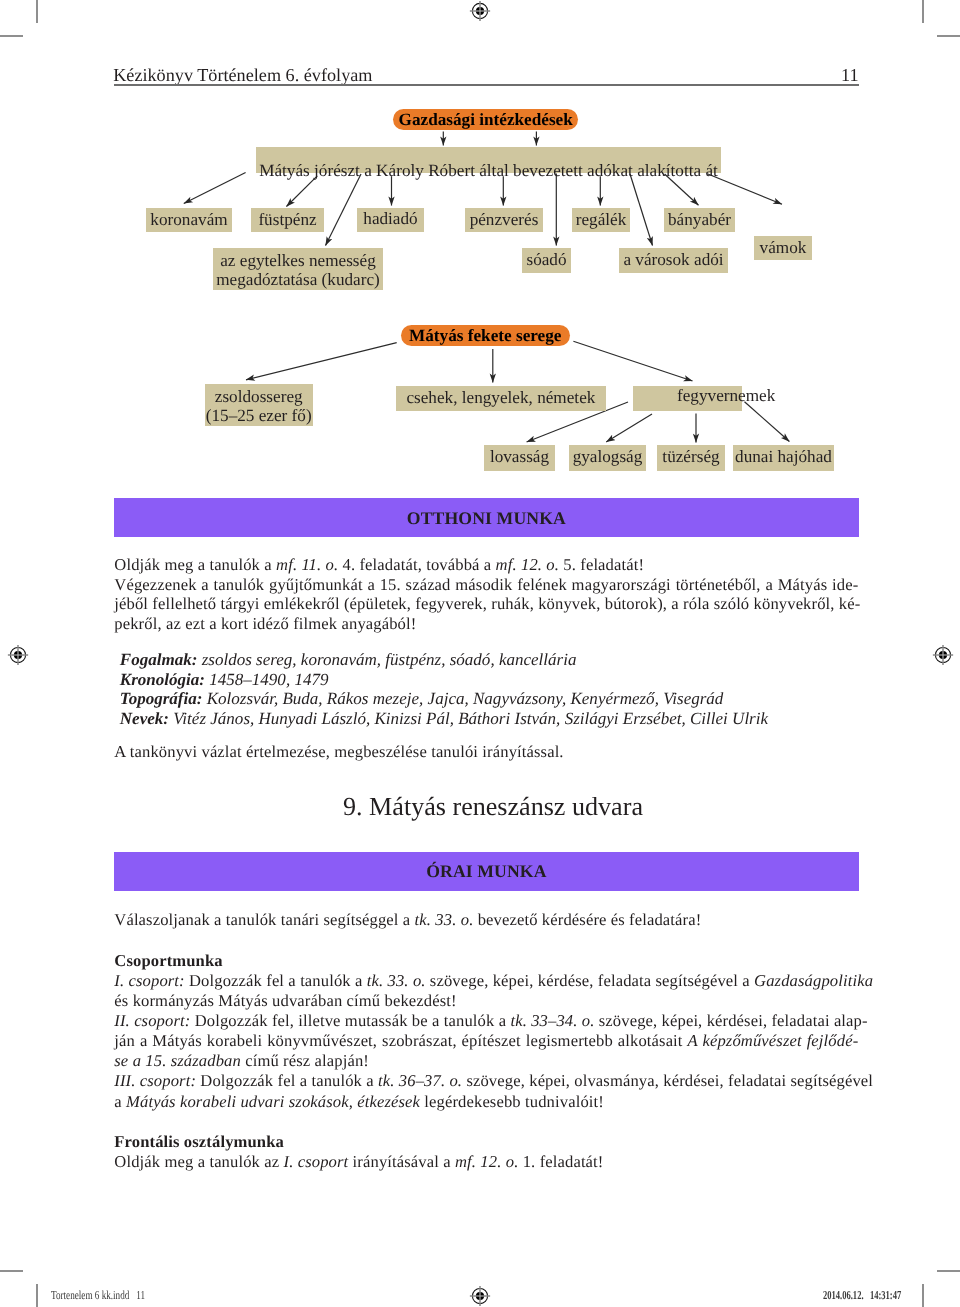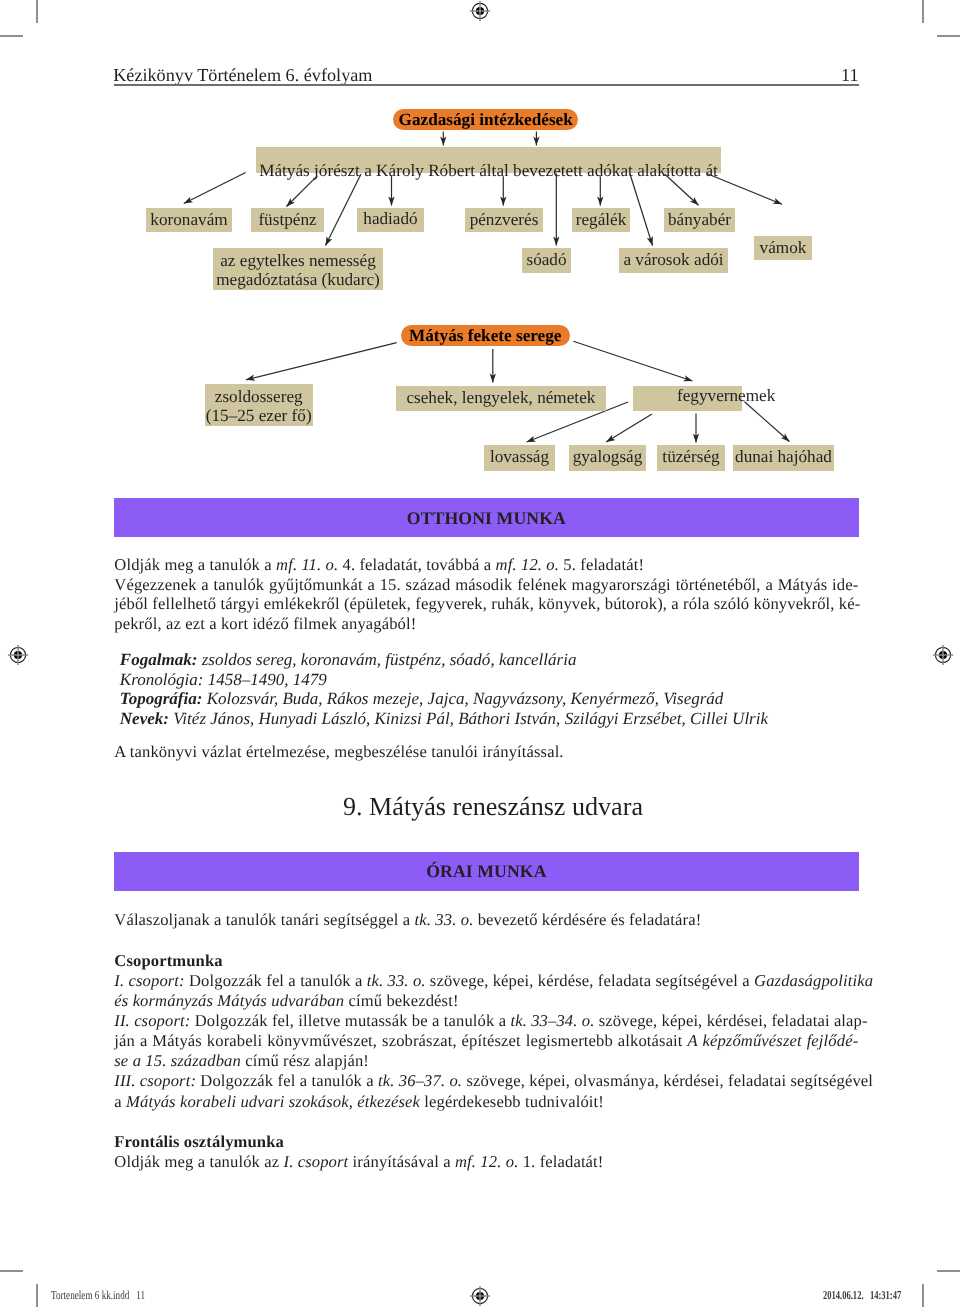--- a/index.html
+++ b/index.html
@@ -161,36 +161,36 @@
   <div class="bx" style="left:733px;top:445px;width:101px;height:25.5px;padding-top:2.3px;">dunai hajóhad</div>
 
   <div class="banner" style="top:497.9px;height:39.1px;padding-top:9.9px;">OTTHONI MUNKA</div>
 
   <div class="txt ln" style="top:555px;"><span>Oldják meg a tanulók a </span><span style="font-style: italic;">mf. 11. o.</span><span> 4. feladatát, továbbá a </span><span style="font-style: italic;">mf. 12. o.</span><span> 5. feladatát!</span></div>
   <div class="txt ln jst" style="top: 574.7px; word-spacing: 0.518px;"><span>Végezzenek a tanulók gyűjtőmunkát a 15. század második felének magyarországi történetéből, a Mátyás ide-</span></div>
   <div class="txt ln jst" style="top:594.4px;"><span>jéből fellelhető tárgyi emlékekről (épületek, fegyverek, ruhák, könyvek, bútorok), a róla szóló könyvekről, ké-</span></div>
   <div class="txt ln" style="top:614.1px;"><span>pekről, az ezt a kort idéző filmek anyagából!</span></div>
 
   <div class="blk ln" style="top:649.9px;"><span style="font-style: italic; font-weight: bold;">Fogalmak:</span><span style="font-style: italic;"> zsoldos sereg, koronavám, füstpénz, sóadó, kancellária</span></div>
-  <div class="blk ln" style="top:669.6px;"><span style="font-style: italic; font-weight: normal;">Kronológia:</span><span style="font-style: italic;"> 1458–1490, 1479</span></div>
+  <div class="blk ln" style="top:669.6px;"><span style="font-style: italic; font-weight: bold;">Kronológia:</span><span style="font-style: italic;"> 1458–1490, 1479</span></div>
   <div class="blk ln" style="top:689.3px;"><span style="font-style: italic; font-weight: bold;">Topográfia:</span><span style="font-style: italic;"> Kolozsvár, Buda, Rákos mezeje, Jajca, Nagyvázsony, Kenyérmező, Visegrád</span></div>
   <div class="blk ln" style="top:709.0px;"><span style="font-style: italic; font-weight: bold;">Nevek:</span><span style="font-style: italic;"> Vitéz János, Hunyadi László, Kinizsi Pál, Báthori István, Szilágyi Erzsébet, Cillei Ulrik</span></div>
 
   <div class="txt ln" style="top:742.3px;">A tankönyvi vázlat értelmezése, megbeszélése tanulói irányítással.</div>
 
   <div id="chapter">9. Mátyás reneszánsz udvara</div>
 
   <div class="banner" style="top:852.4px;height:39.1px;padding-top:9px;">ÓRAI MUNKA</div>
 
   <div class="txt ln" style="top:909.7px;"><span>Válaszoljanak a tanulók tanári segítséggel a </span><span style="font-style: italic;">tk. 33. o.</span><span> bevezető kérdésére és feladatára!</span></div>
 
   <div class="hdg ln" style="top:950.5px;">Csoportmunka</div>
 
   <div class="txt ln jst" style="top:970.5px;"><span style="font-style: italic;">I. csoport:</span><span> Dolgozzák fel a tanulók a </span><span style="font-style: italic;">tk. 33. o.</span><span> szövege, képei, kérdése, feladata segítségével a </span><span style="font-style: italic;">Gazdaságpolitika</span></div>
-  <div class="txt ln" style="top:990.7px;"><span style="font-style: italic;">és kormányzás Mátyás udvarában</span><span> című bekezdést!</span></div>
+  <div class="txt ln" style="top:990.7px;"><span style="">és kormányzás Mátyás udvarában</span><span> című bekezdést!</span></div>
   <div class="txt ln jst" style="top:1010.8px;"><span style="font-style: italic;">II. csoport:</span><span> Dolgozzák fel, illetve mutassák be a tanulók a </span><span style="font-style: italic;">tk. 33–34. o.</span><span> szövege, képei, kérdései, feladatai alap-</span></div>
   <div class="txt ln jst" style="top: 1031px; word-spacing: 0.688px;"><span>ján a Mátyás korabeli könyvművészet, szobrászat, építészet legismertebb alkotásait </span><span style="font-style: italic;">A képzőművészet fejlődé-</span></div>
   <div class="txt ln" style="top:1051.1px;"><span style="font-style: italic;">se a 15. században</span><span> című rész alapján!</span></div>
   <div class="txt ln jst" style="top:1071.3px;"><span style="font-style: italic;">III. csoport:</span><span> Dolgozzák fel a tanulók a </span><span style="font-style: italic;">tk. 36–37. o.</span><span> szövege, képei, olvasmánya, kérdései, feladatai segítségével</span></div>
   <div class="txt ln" style="top:1091.5px;"><span>a </span><span style="font-style: italic;">Mátyás korabeli udvari szokások, étkezések</span><span> legérdekesebb tudnivalóit!</span></div>
 
   <div class="hdg ln" style="top:1132.1px;">Frontális osztálymunka</div>
   <div class="txt ln" style="top:1152.3px;"><span>Oldják meg a tanulók az </span><span style="font-style: italic;">I. csoport</span><span> irányításával a </span><span style="font-style: italic;">mf. 12. o.</span><span> 1. feladatát!</span></div>
 
   <div id="ft-left">Tortenelem 6 kk.indd   11</div>

